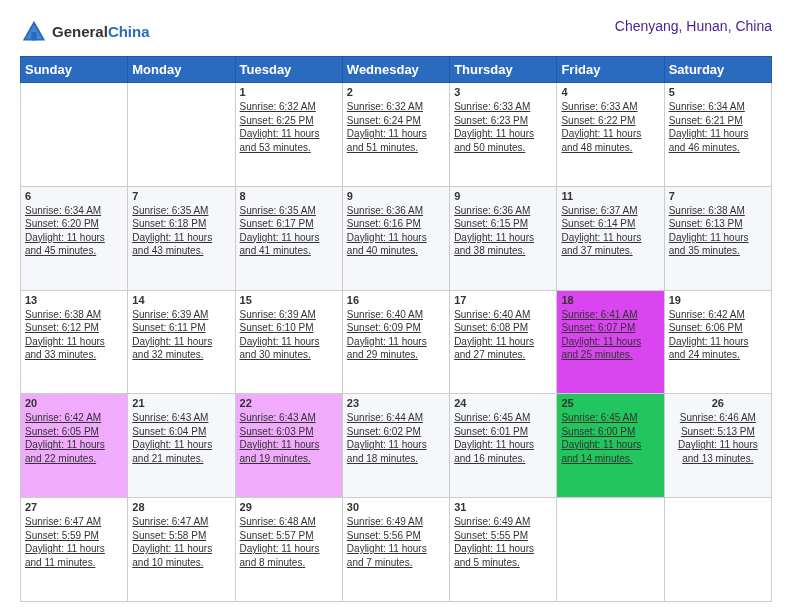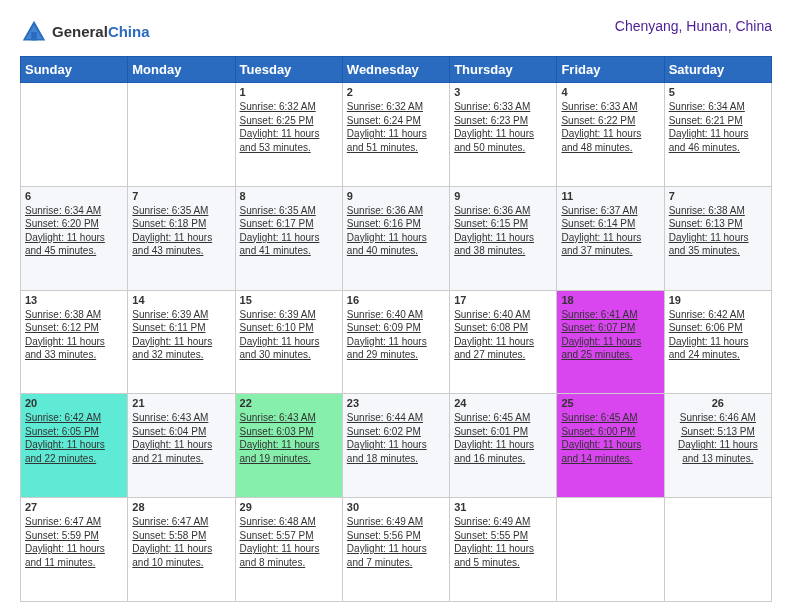--- a/index.html
+++ b/index.html
@@ -248,51 +248,51 @@
 Daylight: 11 hours and 25 minutes.</div>
           </td>
           <td style="background: rgb(255, 255, 255);">
             <span class="day-num">19</span>
             <div class="cell-info">Sunrise: 6:42 AM
 Sunset: 6:06 PM
 Daylight: 11 hours and 24 minutes.</div>
           </td>
         </tr>
         <tr style="background: rgb(245, 247, 250);">
-          <td style="background: #5eead4; margin-top: 33px;">
+          <td style="background: #f0abfc; margin-top: 33px;">
             <span class="day-num">20</span>
             <div class="cell-info">Sunrise: 6:42 AM
 Sunset: 6:05 PM
 Daylight: 11 hours and 22 minutes.</div>
           </td>
           <td style="background: rgb(245, 247, 250);">
             <span class="day-num">21</span>
             <div class="cell-info">Sunrise: 6:43 AM
 Sunset: 6:04 PM
 Daylight: 11 hours and 21 minutes.</div>
           </td>
-          <td style="background: #86efac;">
+          <td style="background: #f0abfc;">
             <span class="day-num">22</span>
             <div class="cell-info">Sunrise: 6:43 AM
 Sunset: 6:03 PM
 Daylight: 11 hours and 19 minutes.</div>
           </td>
           <td style="background: rgb(245, 247, 250);">
             <span class="day-num">23</span>
             <div class="cell-info">Sunrise: 6:44 AM
 Sunset: 6:02 PM
 Daylight: 11 hours and 18 minutes.</div>
           </td>
           <td style="background: rgb(245, 247, 250);">
             <span class="day-num">24</span>
             <div class="cell-info">Sunrise: 6:45 AM
 Sunset: 6:01 PM
 Daylight: 11 hours and 16 minutes.</div>
           </td>
-          <td style="background: #d946ef; margin-left: 43px;">
+          <td style="background: #22c55e; margin-left: 43px;">
             <span class="day-num">25</span>
             <div class="cell-info">Sunrise: 6:45 AM
 Sunset: 6:00 PM
 Daylight: 11 hours and 14 minutes.</div>
           </td>
           <td style="background: rgb(245, 247, 250); text-align: center;">
             <span class="day-num">26</span>
             <div class="cell-info">Sunrise: 6:46 AM
 Sunset: 5:13 PM
 Daylight: 11 hours and 13 minutes.</div>

